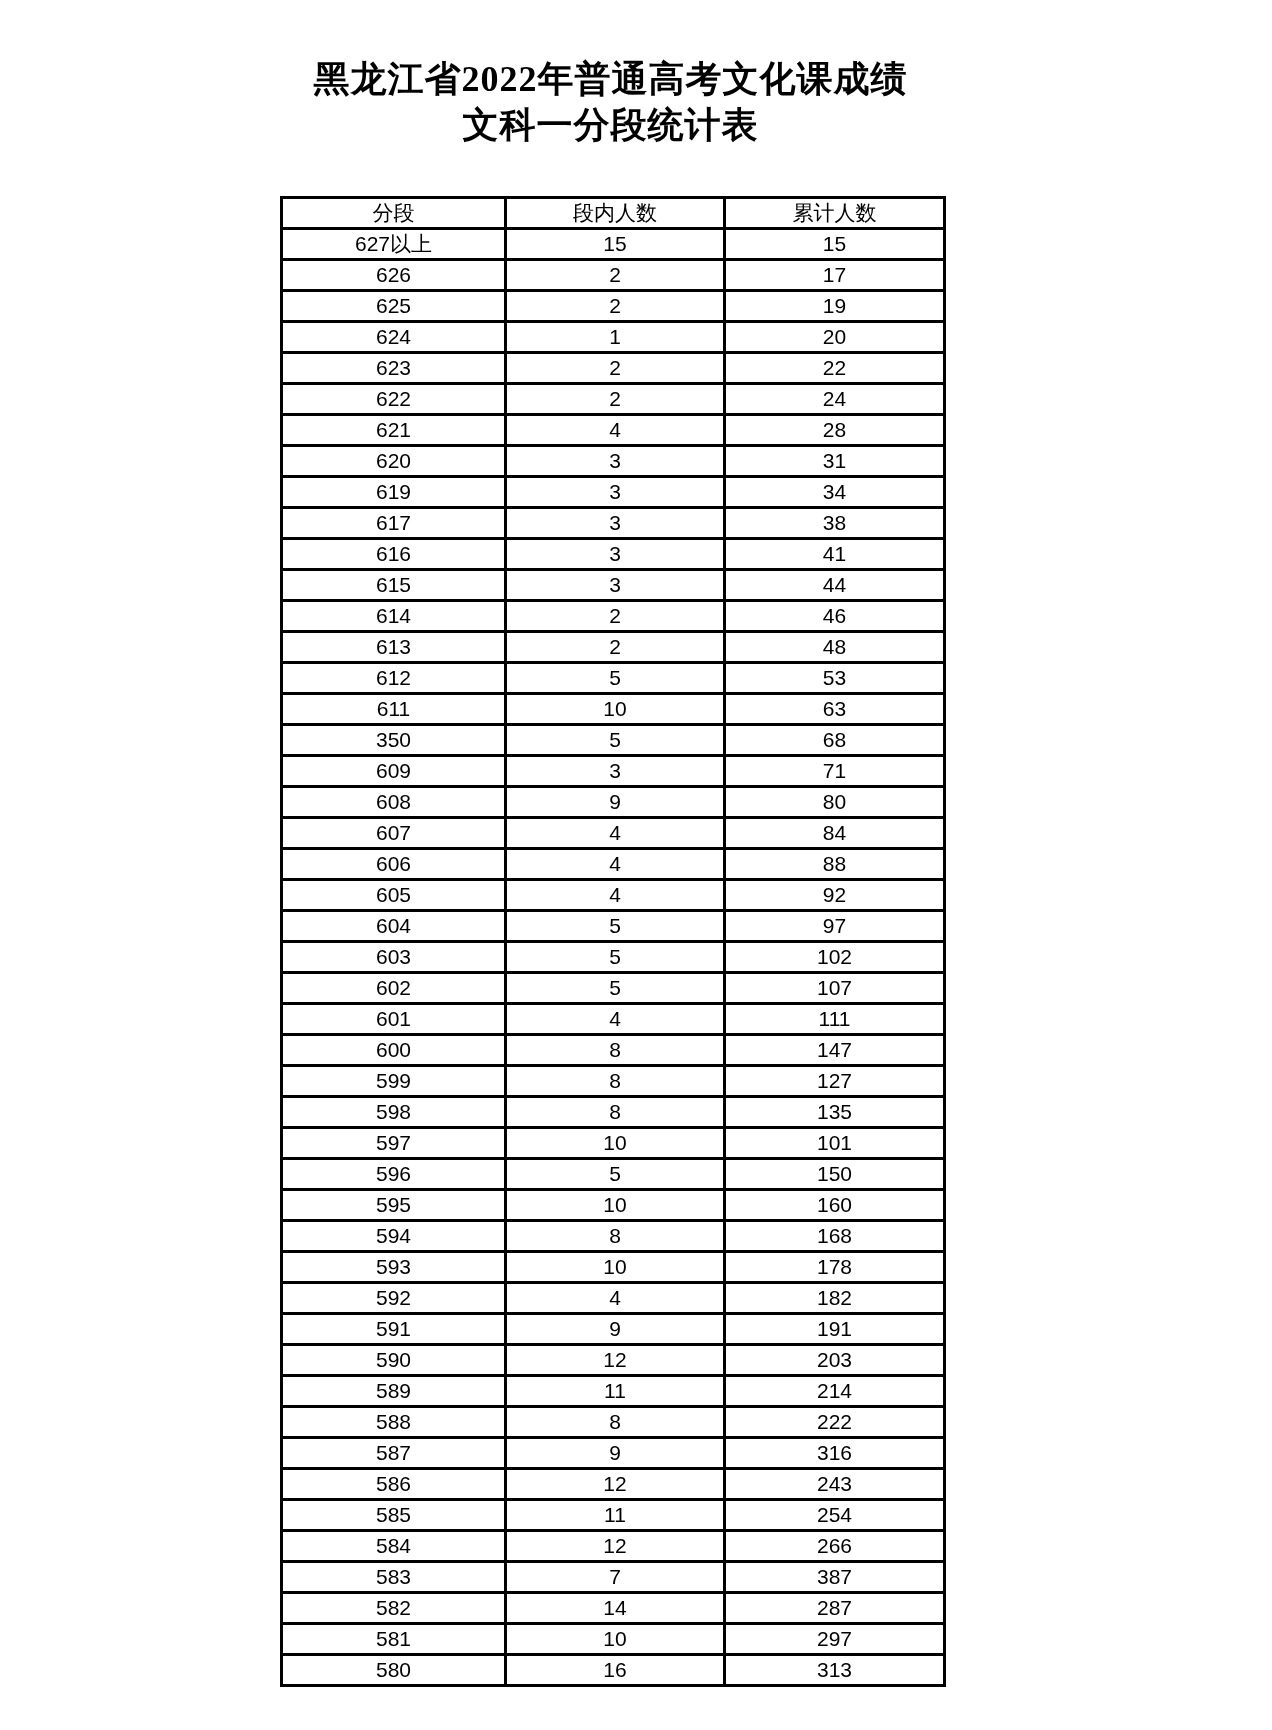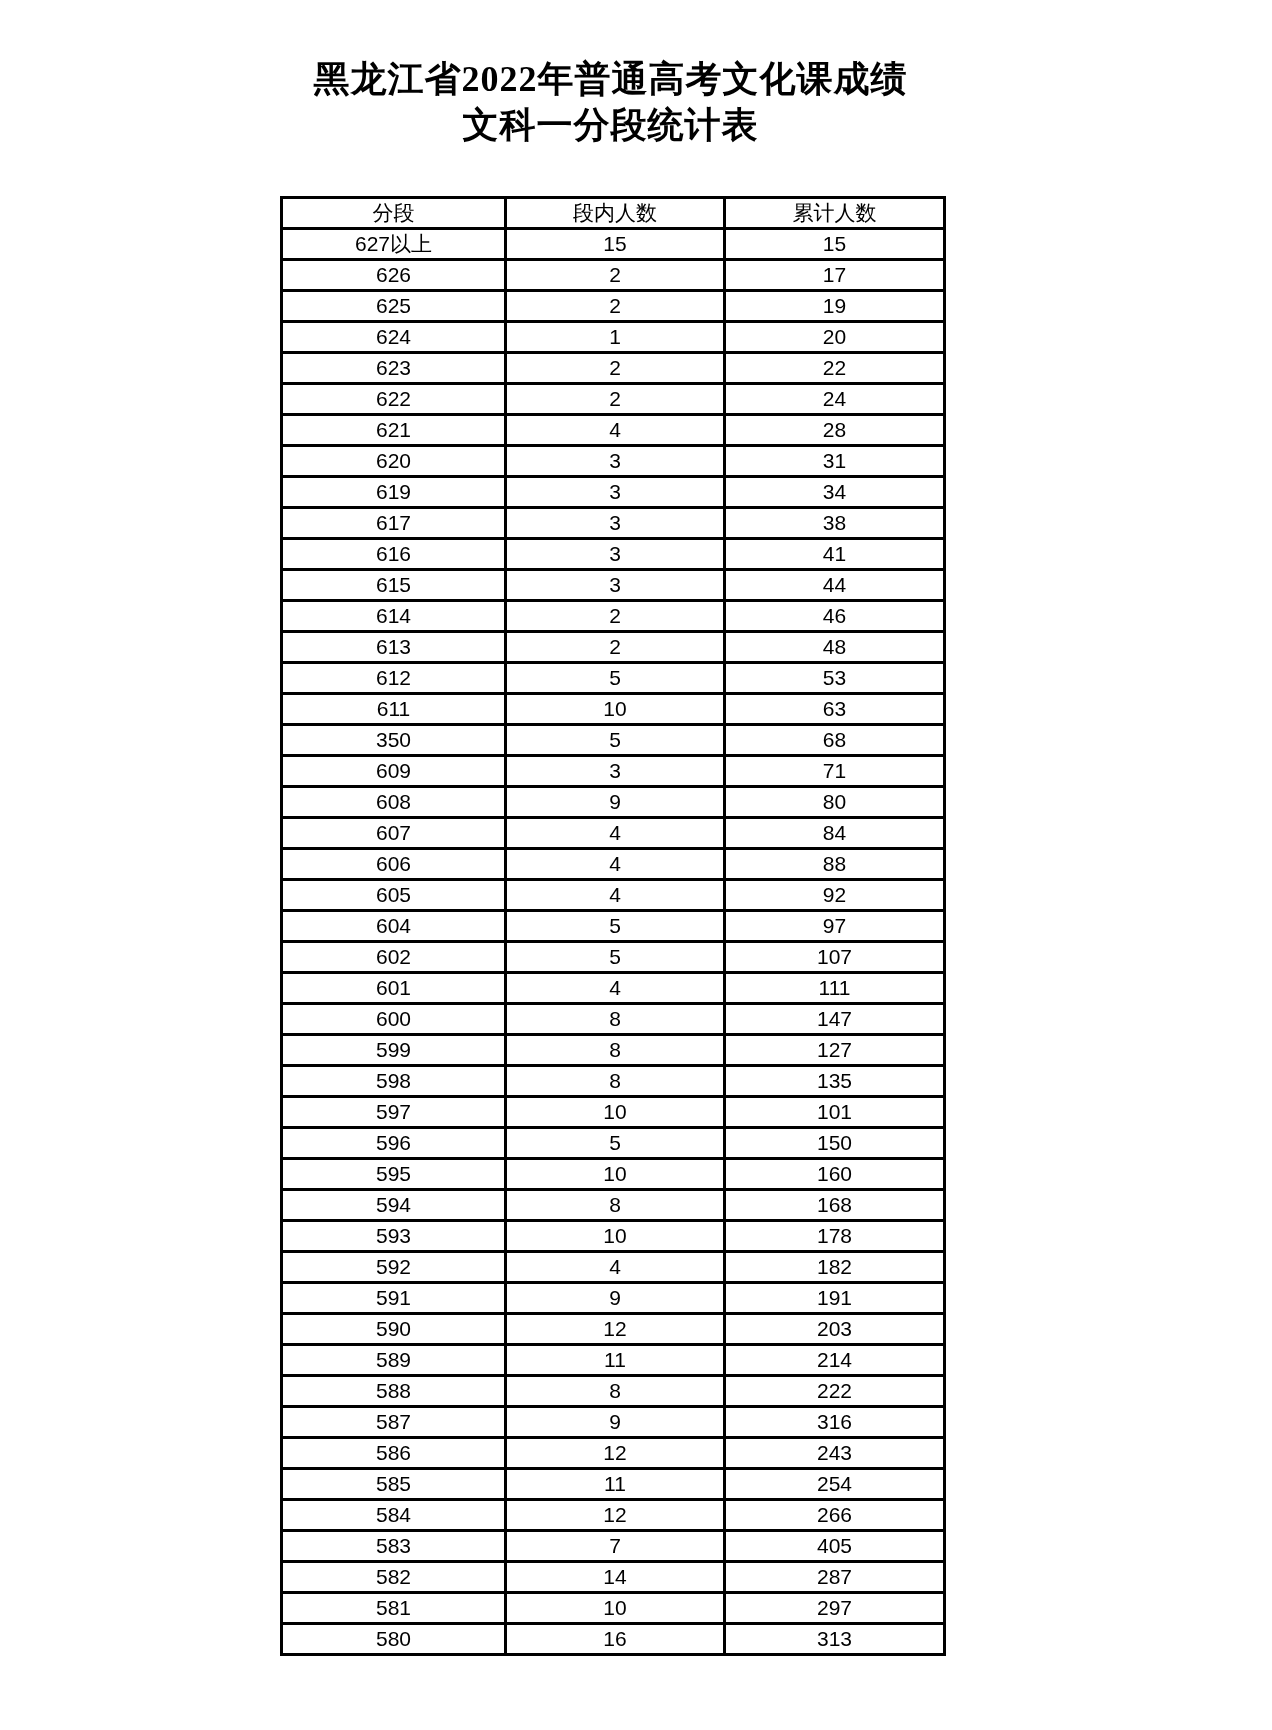--- a/index.html
+++ b/index.html
@@ -184,20 +184,25 @@
           <td>605</td>
           <td>4</td>
           <td>92</td>
         </tr>
         <tr>
           <td>604</td>
           <td>5</td>
           <td>97</td>
         </tr>
         <tr>
+          <td>603</td>
+          <td>5</td>
+          <td>102</td>
+        </tr>
+        <tr>
           <td>602</td>
           <td>5</td>
           <td>107</td>
         </tr>
         <tr>
           <td>601</td>
           <td>4</td>
           <td>111</td>
         </tr>
         <tr>
@@ -281,21 +286,21 @@
           <td>254</td>
         </tr>
         <tr>
           <td>584</td>
           <td>12</td>
           <td>266</td>
         </tr>
         <tr>
           <td>583</td>
           <td>7</td>
-          <td>405</td>
+          <td>387</td>
         </tr>
         <tr>
           <td>582</td>
           <td>14</td>
           <td>287</td>
         </tr>
         <tr>
           <td>581</td>
           <td>10</td>
           <td>297</td>

